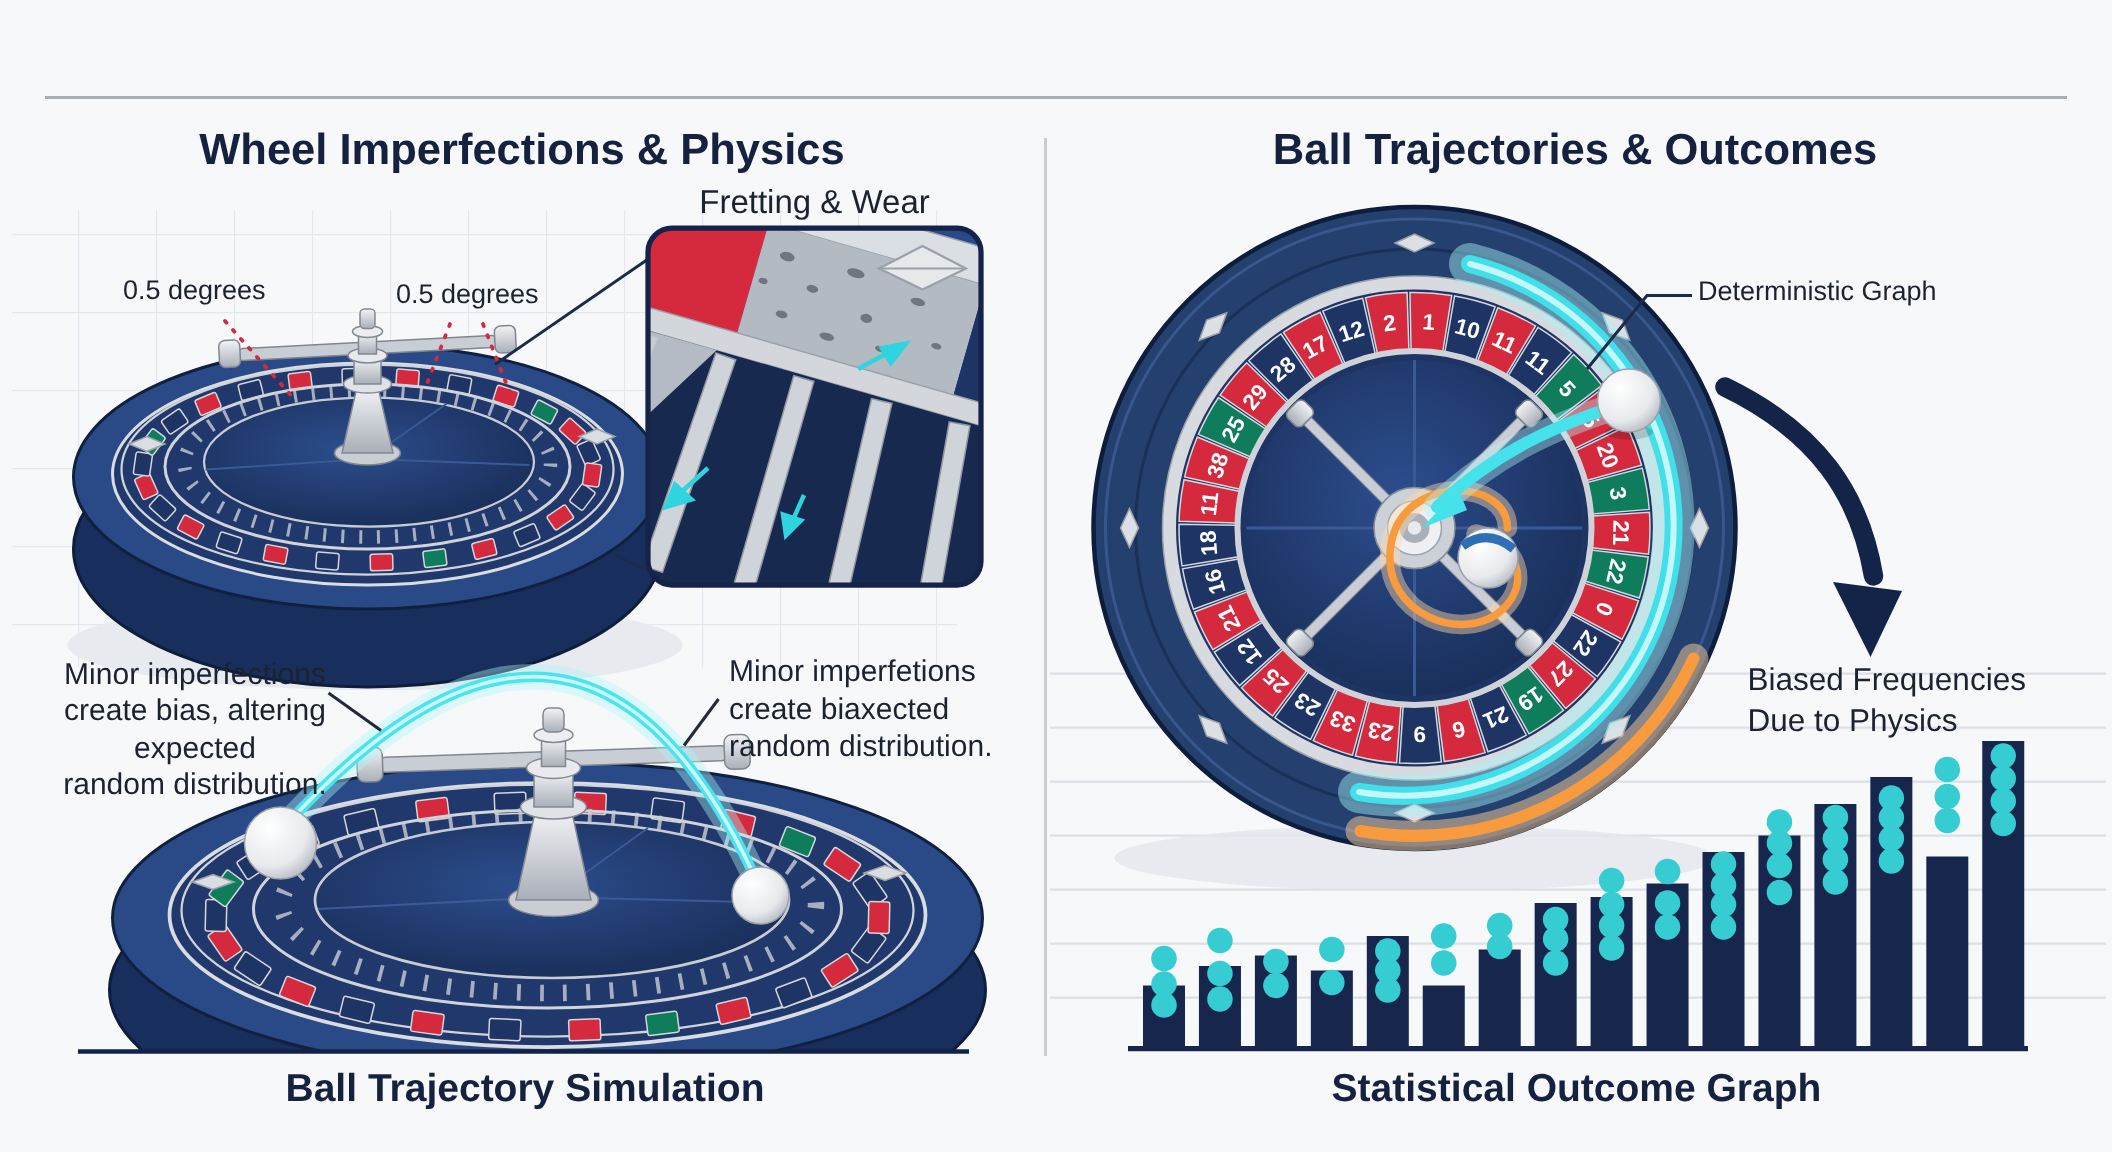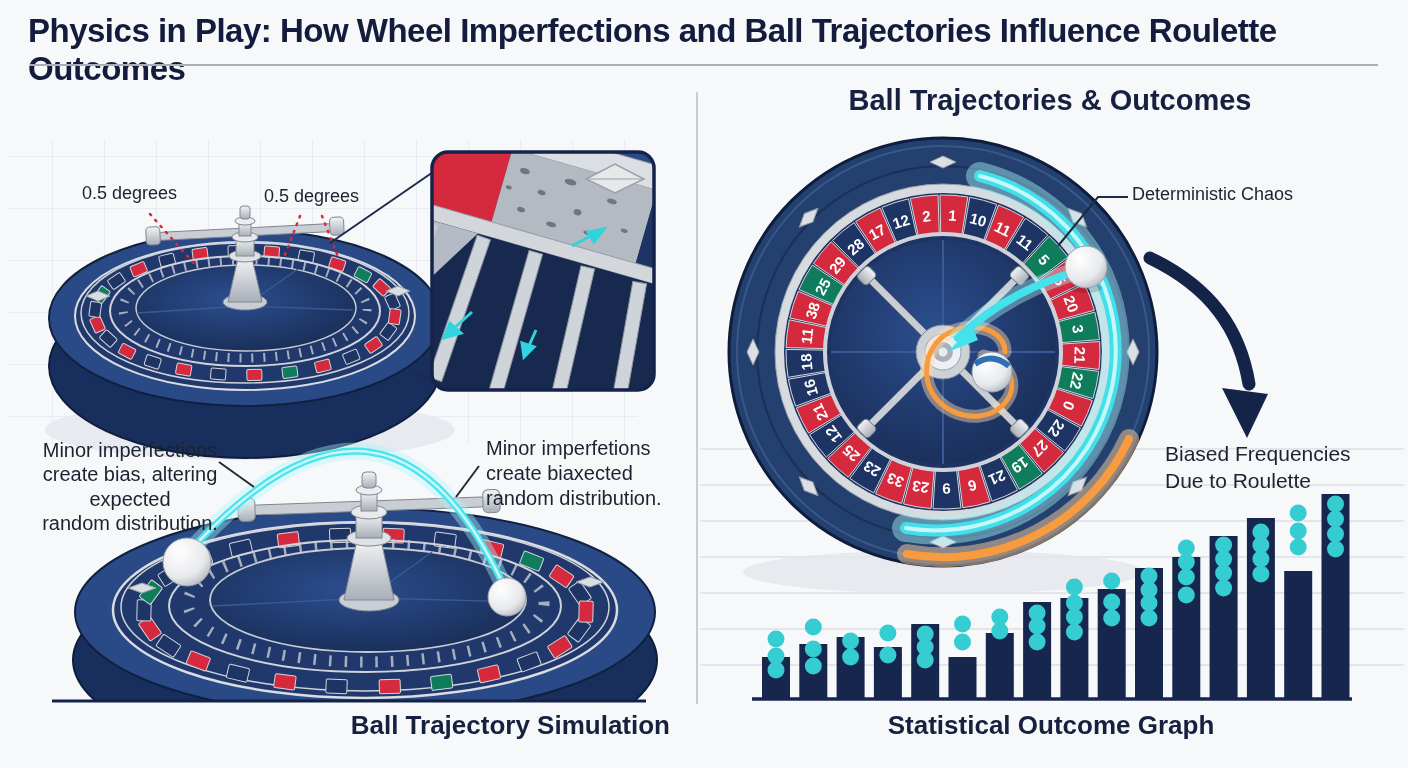--- a/index.html
+++ b/index.html
@@ -6,21 +6,21 @@
   #stage{position:relative;width:1408px;height:768px;background:#f7f8fa;overflow:hidden;
          font-family:"Liberation Sans",sans-serif;color:#1b2230;}
   .abs{position:absolute;}
   #main-title{left:28px;top:12px;width:1360px;font-size:33px;font-weight:800;color:#131c3c;letter-spacing:-.5px;}
   #title-rule{left:30px;top:64px;width:1348px;height:2px;background:#a9aeb8;}
   #v-divider{left:696px;top:92px;width:2px;height:612px;background:#c9ccd3;}
   .panel-heading{font-size:29px;font-weight:700;color:#16203f;text-align:center;}
   #left-heading{left:30px;top:84px;width:636px;}
   #right-heading{left:730px;top:84px;width:640px;}
   .caption{font-size:26px;font-weight:600;color:#16203f;text-align:center;}
-  #left-caption{left:30px;top:710px;width:640px;text-align:right;}
+  #left-caption{left:30px;top:710px;width:640px;}
   #right-caption{left:726px;top:710px;width:650px;}
   .lbl{font-size:18px;color:#1b2230;}
   #deg1{left:82px;top:183px;}
   #deg2{left:264px;top:186px;}
   #inset-title{left:420px;top:122px;width:246px;text-align:center;font-size:22px;}
   #note-left{left:34px;top:438px;width:192px;text-align:center;font-size:20px;line-height:1.22;white-space:pre-line;}
   #note-right{left:486px;top:436px;width:190px;font-size:20px;line-height:1.25;white-space:pre-line;}
   #chaos-lbl{left:1132px;top:184px;}
   #bias-lbl{left:1165px;top:440px;font-size:21px;line-height:1.3;white-space:pre-line;}
   svg text{font-family:"Liberation Sans",sans-serif;}
@@ -457,34 +457,35 @@
         <circle cx="1298.1999999999998" cy="547" r="8.5" fill="#35ccd2"></circle>
         <circle cx="1298.1999999999998" cy="531" r="8.5" fill="#35ccd2"></circle>
         <circle cx="1298.1999999999998" cy="513" r="8.5" fill="#35ccd2"></circle>
         <circle cx="1335.5" cy="549" r="8.5" fill="#35ccd2"></circle>
         <circle cx="1335.5" cy="534" r="8.5" fill="#35ccd2"></circle>
         <circle cx="1335.5" cy="519" r="8.5" fill="#35ccd2"></circle>
         <circle cx="1335.5" cy="504" r="8.5" fill="#35ccd2"></circle>
       </g>
   </svg>
 
-  <div id="main-title" class="abs">Physics in Play: How Wheel Imperfections and Ball Trajectories Influence Roulette Outcomes</div>
   <div id="title-rule" class="abs"></div>
   <div id="v-divider" class="abs"></div>
 
+  <div id="left-heading" class="abs panel-heading">Wheel Imperfections &amp; Physics</div>
   <div id="right-heading" class="abs panel-heading">Ball Trajectories &amp; Outcomes</div>
 
   <div id="deg1" class="abs lbl">0.5 degrees</div>
   <div id="deg2" class="abs lbl">0.5 degrees</div>
+  <div id="inset-title" class="abs lbl">Fretting &amp; Wear</div>
   <div id="note-left" class="abs lbl">Minor imperfections
 create bias, altering
 expected
 random distribution.</div>
   <div id="note-right" class="abs lbl">Minor imperfetions
 create biaxected
 random distribution.</div>
-  <div id="chaos-lbl" class="abs lbl">Deterministic Chaos</div>
+  <div id="chaos-lbl" class="abs lbl">Deterministic Graph</div>
   <div id="bias-lbl" class="abs lbl">Biased Frequencies
-Due to Roulette</div>
+Due to Physics</div>
 
   <div id="left-caption" class="abs caption">Ball Trajectory Simulation</div>
   <div id="right-caption" class="abs caption">Statistical Outcome Graph</div>
 </div>
 
 </body></html>

